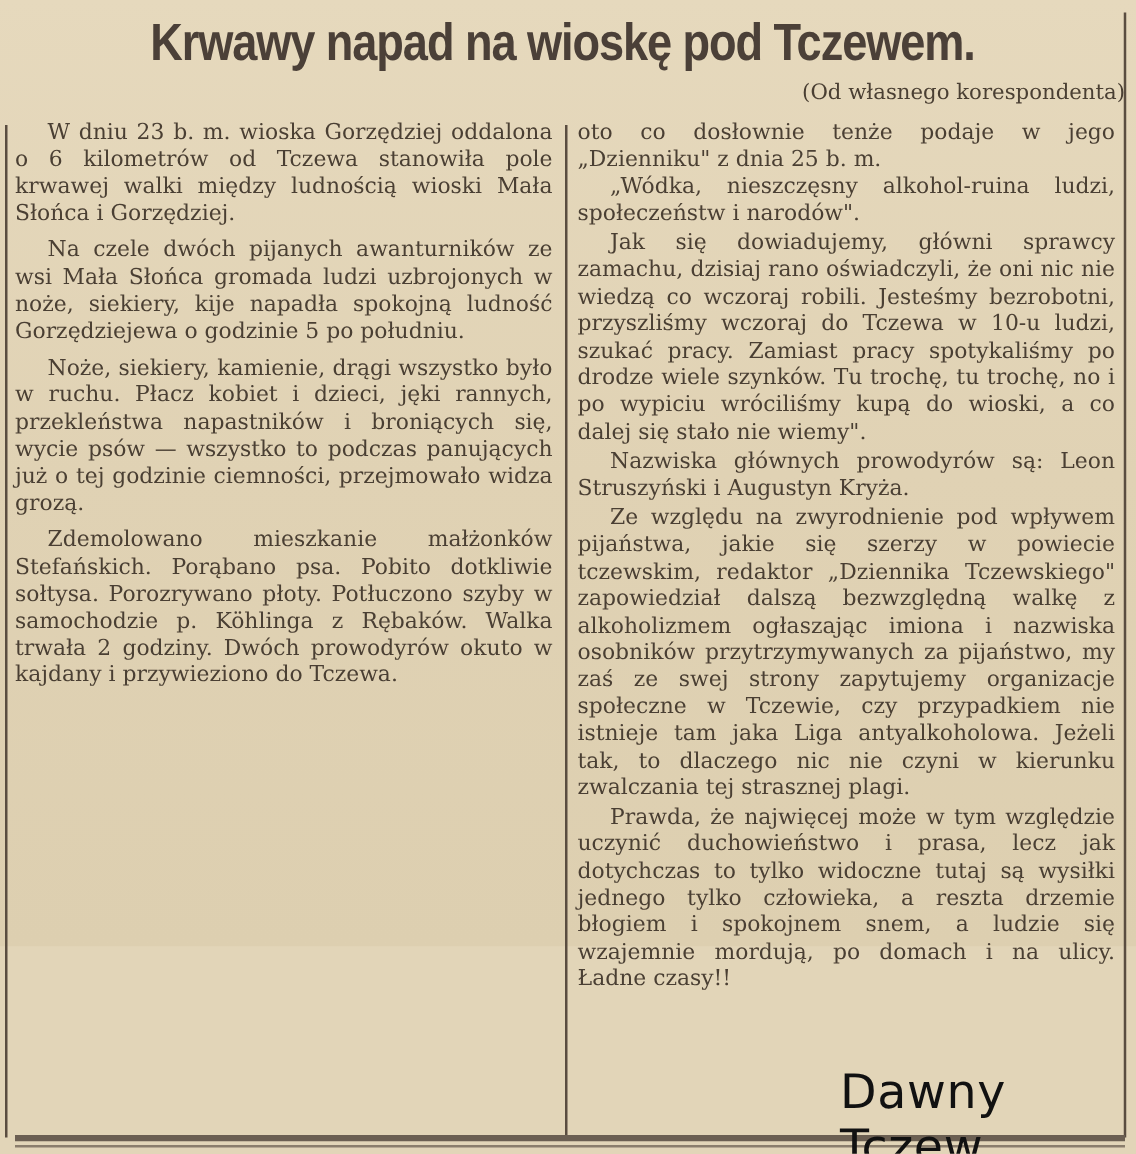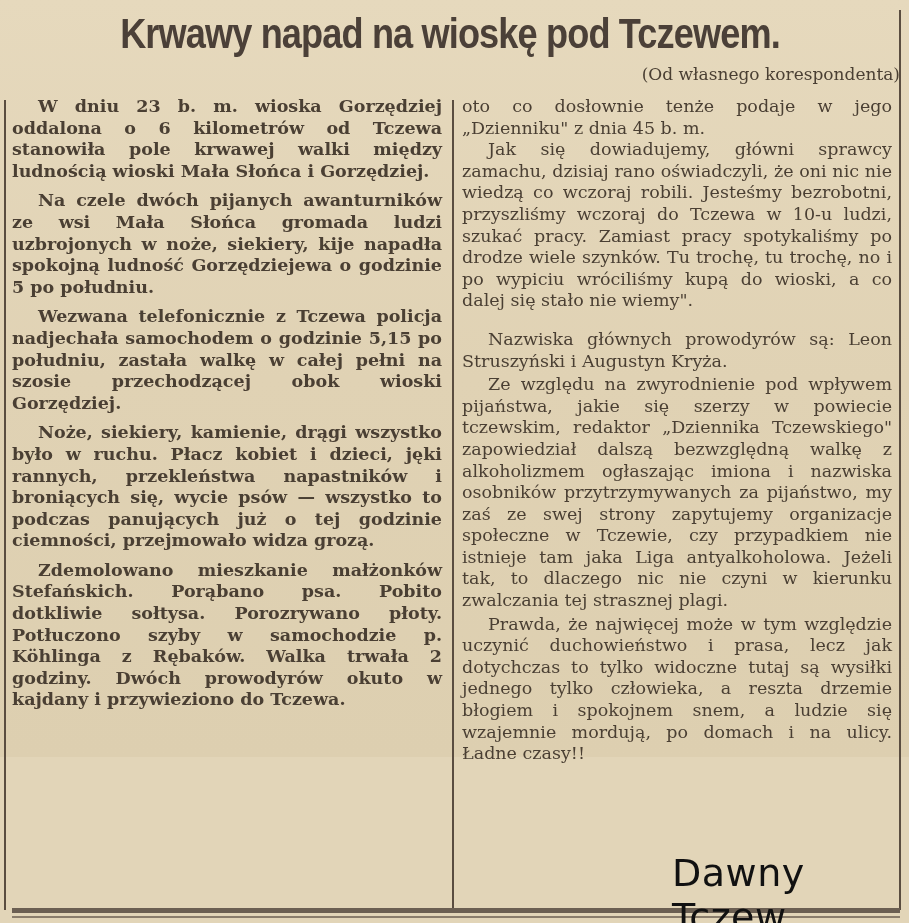--- a/index.html
+++ b/index.html
@@ -30,21 +30,21 @@
     transform:scaleX(0.86); transform-origin:center;
   }
   .byline {
     position:absolute; left:0; top:64px; width:900px; text-align:right;
     font-size:17px; color:#4a3f33;
   }
   .column {
     position:absolute; top:96px; font-size:17.5px; line-height:21.6px;
     text-align:justify; color:#4a3f33;
   }
-  .col-left { left:12px; width:430px;font-weight:bold; }
+  .col-left { left:12px; width:430px; }
   .col-right { left:462px; width:430px; }
   .para { margin:0 0 8px 0; text-indent:26px; }
   .para.noindent { text-indent:0; }
   .bottom-rule {
     position:absolute; left:12px; top:908px; width:888px; height:5px;
     background:#6b5f52;
   }
   .bottom-rule2 {
     position:absolute; left:12px; top:916px; width:888px; height:2px;
     background:#8a7d6c;
@@ -62,28 +62,28 @@
   <div class="left-edge"></div>
   <div class="right-edge"></div>
   <div class="col-divider"></div>
 
   <div class="headline">Krwawy napad na wioskę pod Tczewem.</div>
   <div class="byline">(Od własnego korespondenta)</div>
 
   <div class="column col-left">
     <p class="para">W dniu 23 b. m. wioska Gorzędziej oddalona o 6 kilometrów od Tczewa stanowiła pole krwawej walki między ludnością wioski Mała Słońca i Gorzędziej.</p>
     <p class="para">Na czele dwóch pijanych awanturników ze wsi Mała Słońca gromada ludzi uzbrojonych w noże, siekiery, kije napadła spokojną ludność Gorzędziejewa o godzinie 5 po południu.</p>
-    <p class="para">Wezwana telefonicznie z Tczewa policja nadjechała samochodem o godzinie 5,15 po południu, zastała walkę w całej pełni na szosie przechodzącej obok wioski Gorzędziej.</p>
     <p class="para">Noże, siekiery, kamienie, drągi wszystko było w ruchu. Płacz kobiet i dzieci, jęki rannych, przekleństwa napastników i broniących się, wycie psów — wszystko to podczas panujących już o tej godzinie ciemności, przejmowało widza grozą.</p>
     <p class="para">Zdemolowano mieszkanie małżonków Stefańskich. Porąbano psa. Pobito dotkliwie sołtysa. Porozrywano płoty. Potłuczono szyby w samochodzie p. Köhlinga z Rębaków. Walka trwała 2 godziny. Dwóch prowodyrów okuto w kajdany i przywieziono do Tczewa.</p>
   </div>
 
   <div class="column col-right">
-    <p class="para noindent" style="margin-bottom:0">oto co dosłownie tenże podaje w jego „Dzienniku" z dnia 45 b. m.</p>
-    <p class="para" style="margin-bottom:17px">Jak się dowiadujemy, główni sprawcy zamachu, dzisiaj rano oświadczyli, że oni nic nie wiedzą co wczoraj robili. Jesteśmy bezrobotni, przyszliśmy wczoraj do Tczewa w 10-u ludzi, szukać pracy. Zamiast pracy spotykaliśmy po drodze wiele szynków. Tu trochę, tu trochę, no i po wypiciu wróciliśmy kupą do wioski, a co dalej się stało nie wiemy".</p>
+    <p class="para noindent" style="margin-bottom:0">oto co dosłownie tenże podaje w jego „Dzienniku" z dnia 25 b. m.</p>
+    <p class="para" style="margin-bottom:2px">„Wódka, nieszczęsny alkohol-ruina ludzi, społeczeństw i narodów".</p>
+    <p class="para" style="margin-bottom:2px">Jak się dowiadujemy, główni sprawcy zamachu, dzisiaj rano oświadczyli, że oni nic nie wiedzą co wczoraj robili. Jesteśmy bezrobotni, przyszliśmy wczoraj do Tczewa w 10-u ludzi, szukać pracy. Zamiast pracy spotykaliśmy po drodze wiele szynków. Tu trochę, tu trochę, no i po wypiciu wróciliśmy kupą do wioski, a co dalej się stało nie wiemy".</p>
     <p class="para" style="margin-bottom:2px">Nazwiska głównych prowodyrów są: Leon Struszyński i Augustyn Kryża.</p>
     <p class="para" style="margin-bottom:2px">Ze względu na zwyrodnienie pod wpływem pijaństwa, jakie się szerzy w powiecie tczewskim, redaktor „Dziennika Tczewskiego" zapowiedział dalszą bezwzględną walkę z alkoholizmem ogłaszając imiona i nazwiska osobników przytrzymywanych za pijaństwo, my zaś ze swej strony zapytujemy organizacje społeczne w Tczewie, czy przypadkiem nie istnieje tam jaka Liga antyalkoholowa. Jeżeli tak, to dlaczego nic nie czyni w kierunku zwalczania tej strasznej plagi.</p>
     <p class="para">Prawda, że najwięcej może w tym względzie uczynić duchowieństwo i prasa, lecz jak dotychczas to tylko widoczne tutaj są wysiłki jednego tylko człowieka, a reszta drzemie błogiem i spokojnem snem, a ludzie się wzajemnie mordują, po domach i na ulicy. Ładne czasy!!</p>
   </div>
 
   <div class="bottom-rule"></div>
   <div class="bottom-rule2"></div>
 
   <div class="watermark">Dawny Tczew</div>
 </div>

